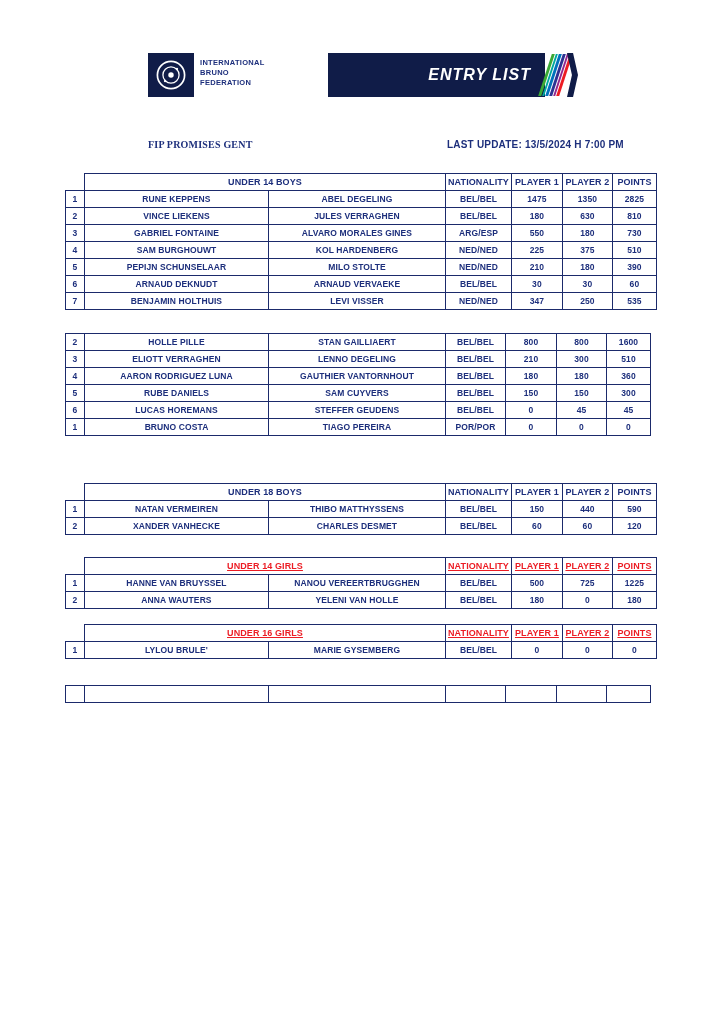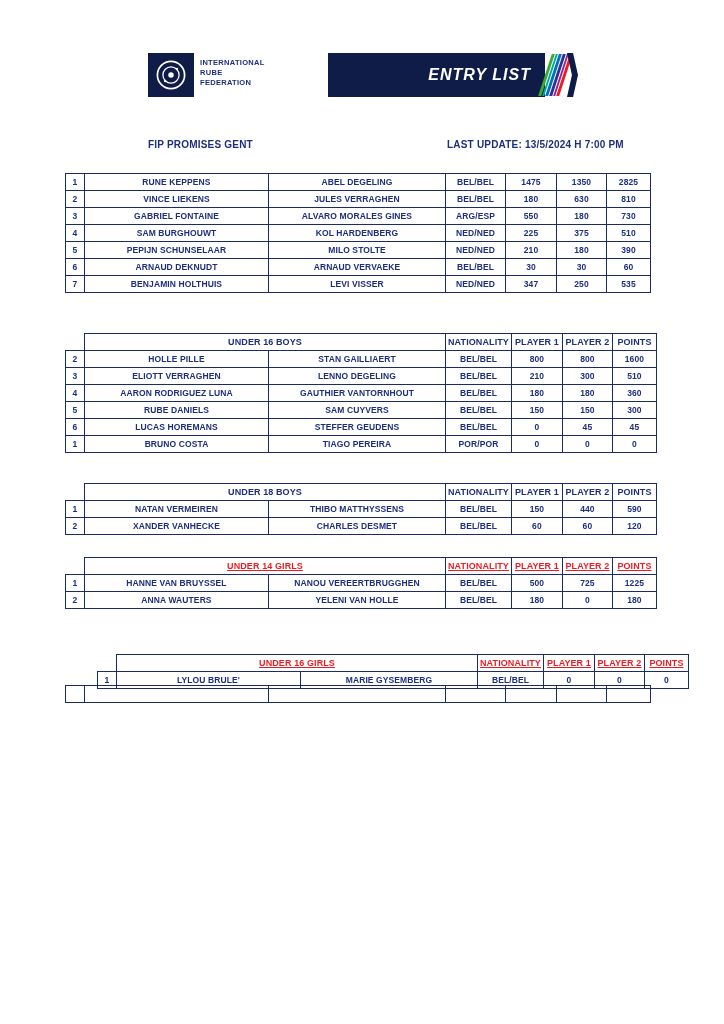--- a/index.html
+++ b/index.html
@@ -54,21 +54,21 @@
     width:11px; flex:0 0 auto; background:var(--navy);
     clip-path:polygon(0 0, 55% 0, 100% 50%, 55% 100%, 0 100%, 45% 50%);
   }
 
   
   .event-title,.last-update{
     position:absolute; top:139px;
     color:var(--blue); font-weight:bold; font-size:10px; letter-spacing:0.2px;
     white-space:nowrap;
   }
-  .event-title{ left:148px; }
+  .event-title{ left:148px;font-family:Liberation Serif, serif; }
   .last-update{ left:447px; }
 
   
   table.entry-table{
     position:absolute; left:65px;
     border-collapse:collapse; table-layout:fixed;
   }
   table.entry-table td{
     border:1px solid var(--border);
     height:17px; padding:0 2px;
@@ -92,21 +92,21 @@
       <svg width="34" height="34" viewBox="0 0 40 40">
         <circle cx="20" cy="20" r="16" fill="none" stroke="#ffffff" stroke-width="2"></circle>
         <circle cx="20" cy="20" r="9.5" fill="none" stroke="#ffffff" stroke-width="1.5"></circle>
         <circle cx="20" cy="20" r="3.2" fill="#ffffff"></circle>
         <circle cx="27" cy="13" r="1.4" fill="#ffffff"></circle>
         <circle cx="13" cy="27" r="1.4" fill="#ffffff"></circle>
       </svg>
     </div>
     <div class="logo-text">
       <span>INTERNATIONAL</span>
-      <span>RUBE</span>
+      <span>BRUNO</span>
       <span>FEDERATION</span>
     </div>
     <div class="banner-gap"></div>
     <div class="banner">
       <span>ENTRY LIST</span>
     </div>
     <div class="stripes" id="stripes">
         <span style="background: rgb(58, 169, 53);"></span>
         <span style="background: rgb(0, 169, 157);"></span>
         <span style="background: rgb(0, 114, 188);"></span>
@@ -126,20 +126,28 @@
           <col style="width: 19px;">
           <col style="width: 184px;">
           <col style="width: 177px;">
           <col style="width: 60px;">
           <col style="width: 51px;">
           <col style="width: 50px;">
           <col style="width: 44px;">
         </colgroup>
         <tbody>
           <tr>
+            <td class="ghost"></td>
+            <td colspan="2" class="hdr">UNDER 14 BOYS</td>
+            <td class="hdr">NATIONALITY</td>
+            <td class="hdr">PLAYER 1</td>
+            <td class="hdr">PLAYER 2</td>
+            <td class="hdr">POINTS</td>
+          </tr>
+          <tr>
             <td>1</td>
             <td>RUNE KEPPENS</td>
             <td>ABEL DEGELING</td>
             <td>BEL/BEL</td>
             <td>1475</td>
             <td>1350</td>
             <td>2825</td>
           </tr>
           <tr>
             <td>2</td>
@@ -202,28 +210,20 @@
           <col style="width: 19px;">
           <col style="width: 184px;">
           <col style="width: 177px;">
           <col style="width: 60px;">
           <col style="width: 51px;">
           <col style="width: 50px;">
           <col style="width: 44px;">
         </colgroup>
         <tbody>
           <tr>
-            <td class="ghost"></td>
-            <td colspan="2" class="hdr">UNDER 16 BOYS</td>
-            <td class="hdr">NATIONALITY</td>
-            <td class="hdr">PLAYER 1</td>
-            <td class="hdr">PLAYER 2</td>
-            <td class="hdr">POINTS</td>
-          </tr>
-          <tr>
             <td>2</td>
             <td>HOLLE PILLE</td>
             <td>STAN GAILLIAERT</td>
             <td>BEL/BEL</td>
             <td>800</td>
             <td>800</td>
             <td>1600</td>
           </tr>
           <tr>
             <td>3</td>
@@ -343,21 +343,21 @@
             <td>2</td>
             <td>ANNA WAUTERS</td>
             <td>YELENI VAN HOLLE</td>
             <td>BEL/BEL</td>
             <td>180</td>
             <td>0</td>
             <td>180</td>
           </tr>
         </tbody>
       </table>
-      <table class="entry-table red" style="top: 654px; margin-left: 32px;">
+      <table class="entry-table red" style="top: 624px;">
         <colgroup>
           <col style="width: 19px;">
           <col style="width: 184px;">
           <col style="width: 177px;">
           <col style="width: 60px;">
           <col style="width: 51px;">
           <col style="width: 50px;">
           <col style="width: 44px;">
         </colgroup>
         <tbody>

